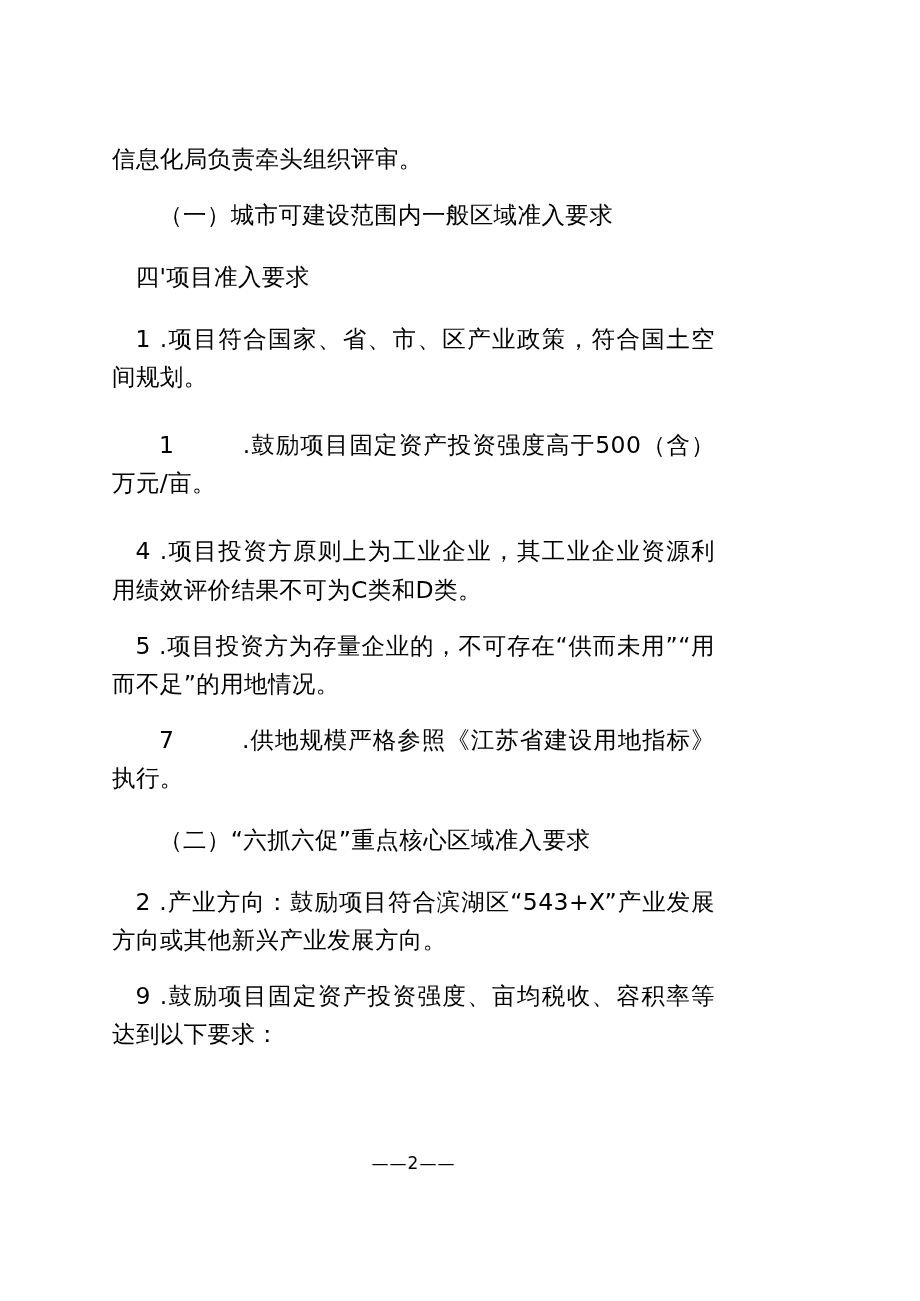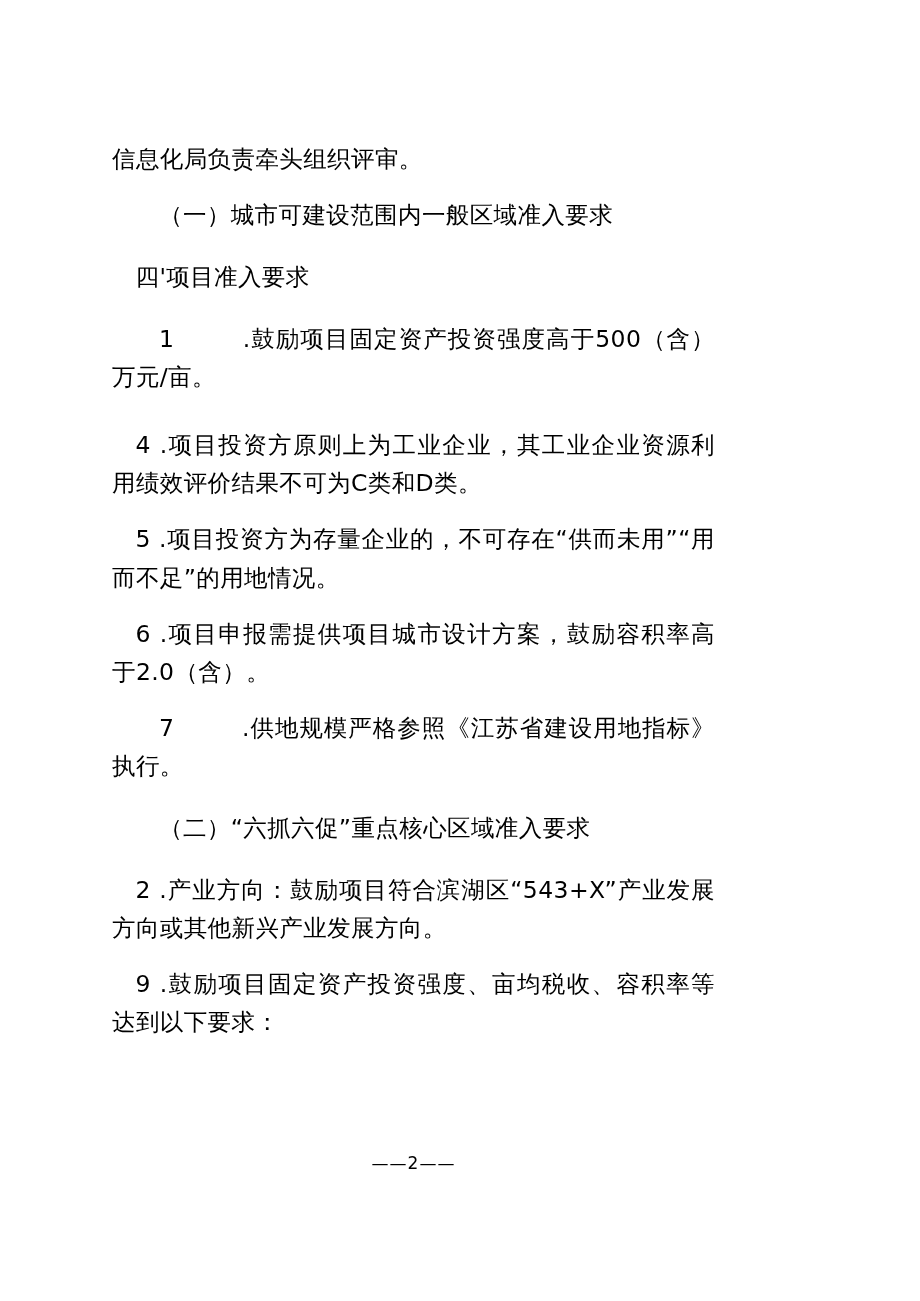--- a/index.html
+++ b/index.html
@@ -62,29 +62,29 @@
 
 <div class="page">
   <div class="doc-body">
 
     <p class="para p-cont gap-sm">信息化局负责牵头组织评审。</p>
 
     <p class="para p-indent2 gap-md">（一）城市可建设范围内一般区域准入要求</p>
 
     <p class="para p-indent1 gap-md">四'项目准入要求</p>
 
+    <p class="para p-indent1 gap-lg">1 .项目符合国家、省、市、区产业政策，符合国土空间规划。</p>
 
     <p class="para p-indent2 gap-lg">1        .鼓励项目固定资产投资强度高于500（含）万元/亩。</p>
 
 
     <p class="para p-indent1 gap-sm">4 .项目投资方原则上为工业企业，其工业企业资源利用绩效评价结果不可为C类和D类。</p>
 
     <p class="para p-indent1 gap-sm">5 .项目投资方为存量企业的，不可存在“供而未用”“用而不足”的用地情况。</p>
 
-    <p class="para p-indent1 gap-sm">6 .项目申报需提供项目城市设计方案，鼓励容积率高于2.0（含）。</p>
 
     <p class="para p-indent2 gap-md">7        .供地规模严格参照《江苏省建设用地指标》执行。</p>
 
     <p class="para p-indent2 gap-md">（二）“六抓六促”重点核心区域准入要求</p>
 
 
     <p class="para p-indent1 gap-sm">2 .产业方向：鼓励项目符合滨湖区“543+X”产业发展方向或其他新兴产业发展方向。</p>
 
     <p class="para p-indent1">9 .鼓励项目固定资产投资强度、亩均税收、容积率等达到以下要求：</p>
 

